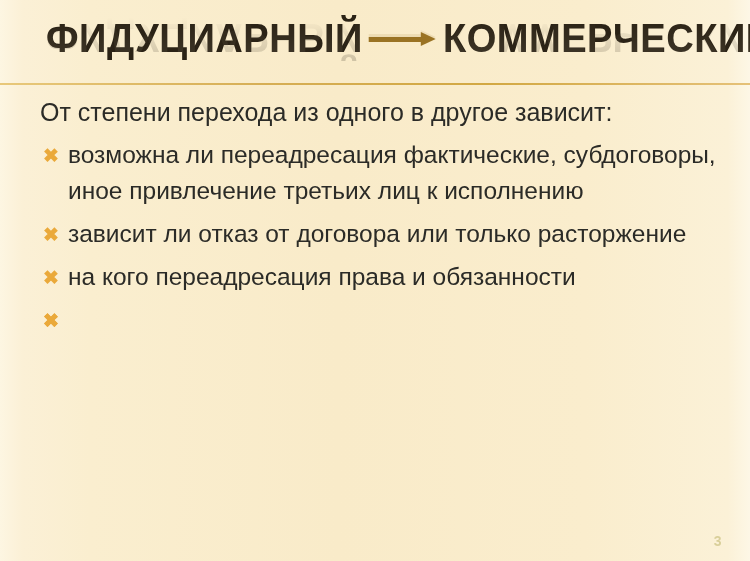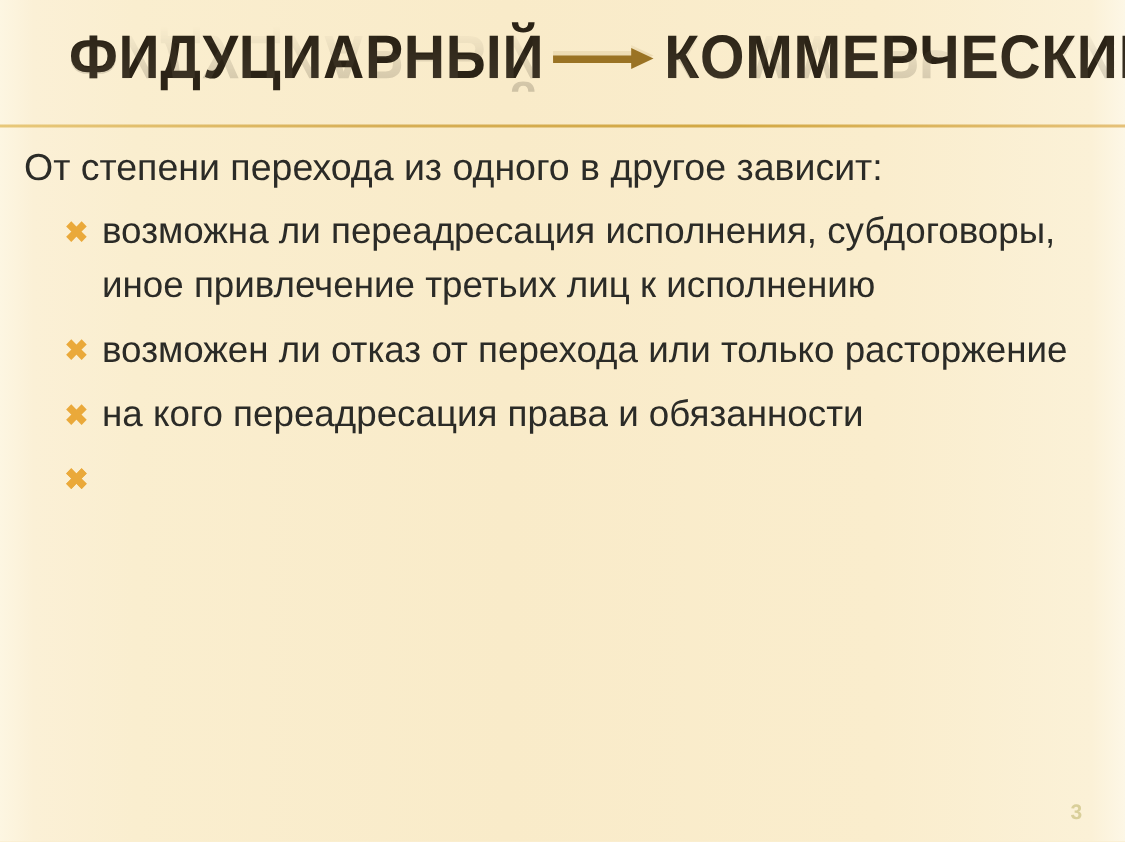--- a/index.html
+++ b/index.html
@@ -113,21 +113,21 @@
   
   #body-block {
     position: absolute;
     left: 0;
     top: 93px;
     width: 750px;
   }
 
   #intro-line {
     margin: 0;
-    padding: 0 0 0 16px;
+    padding: 0 0 0 40px;
     font-size: 25px;
     line-height: 38px;
     color: #2b2b27;
     white-space: nowrap;
   }
 
   ul#bullet-list {
     list-style: none;
     margin: 6px 0 0 0;
     padding: 0;
@@ -184,25 +184,25 @@
 
   <div id="title-rule"></div>
 
   <div id="body-block">
 
     <p id="intro-line">От степени перехода из одного в другое зависит:</p>
 
     <ul id="bullet-list">
       <li class="bullet-item">
         <span class="bullet-marker">✖</span>
-        <span class="bullet-text">возможна ли переадресация исполнения, субдоговоры, иное привлечение третьих лиц к исполнению</span>
-      </li>
-      <li class="bullet-item">
-        <span class="bullet-marker">✖</span>
-        <span class="bullet-text">возможен ли отказ от перехода или только расторжение</span>
+        <span class="bullet-text">возможна ли переадресация фактические, субдоговоры, иное привлечение третьих лиц к исполнению</span>
+      </li>
+      <li class="bullet-item">
+        <span class="bullet-marker">✖</span>
+        <span class="bullet-text">зависит ли отказ от договора или только расторжение</span>
       </li>
       <li class="bullet-item">
         <span class="bullet-marker">✖</span>
         <span class="bullet-text">на кого переадресация права и обязанности</span>
       </li>
       <li class="bullet-item">
         <span class="bullet-marker">✖</span>
       </li>
       <li class="bullet-item">
         <span class="bullet-marker">✖</span>

